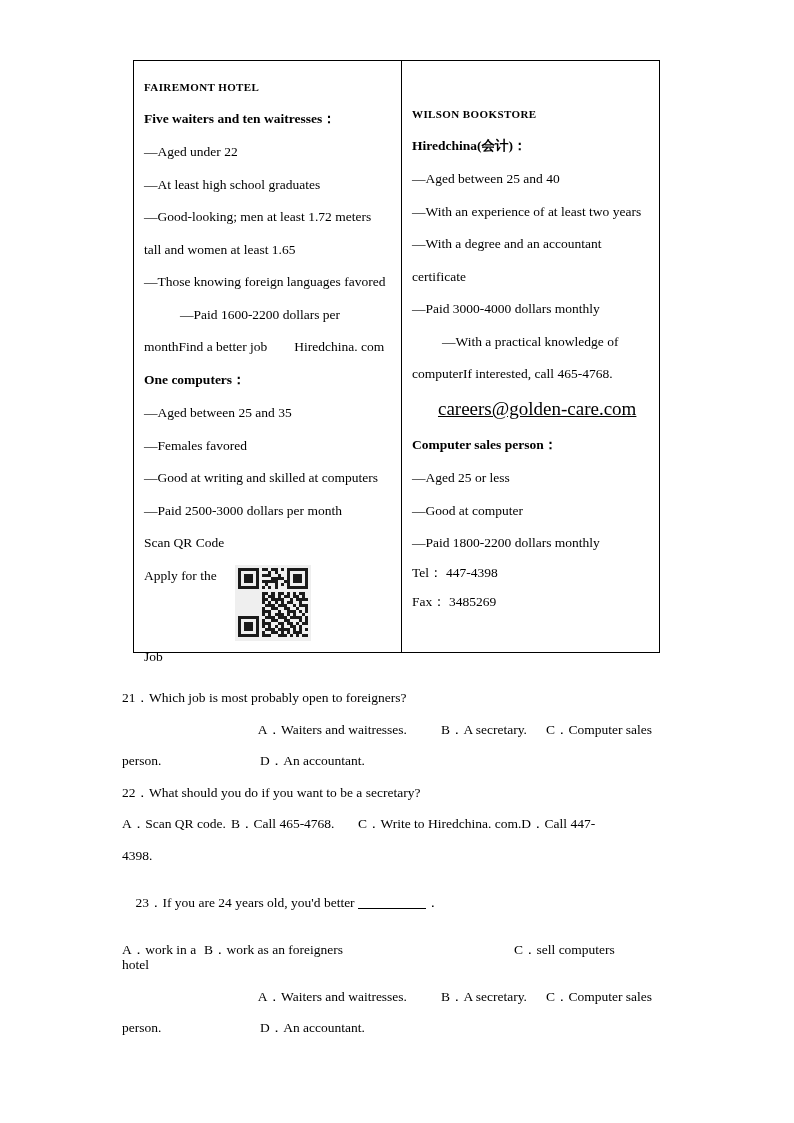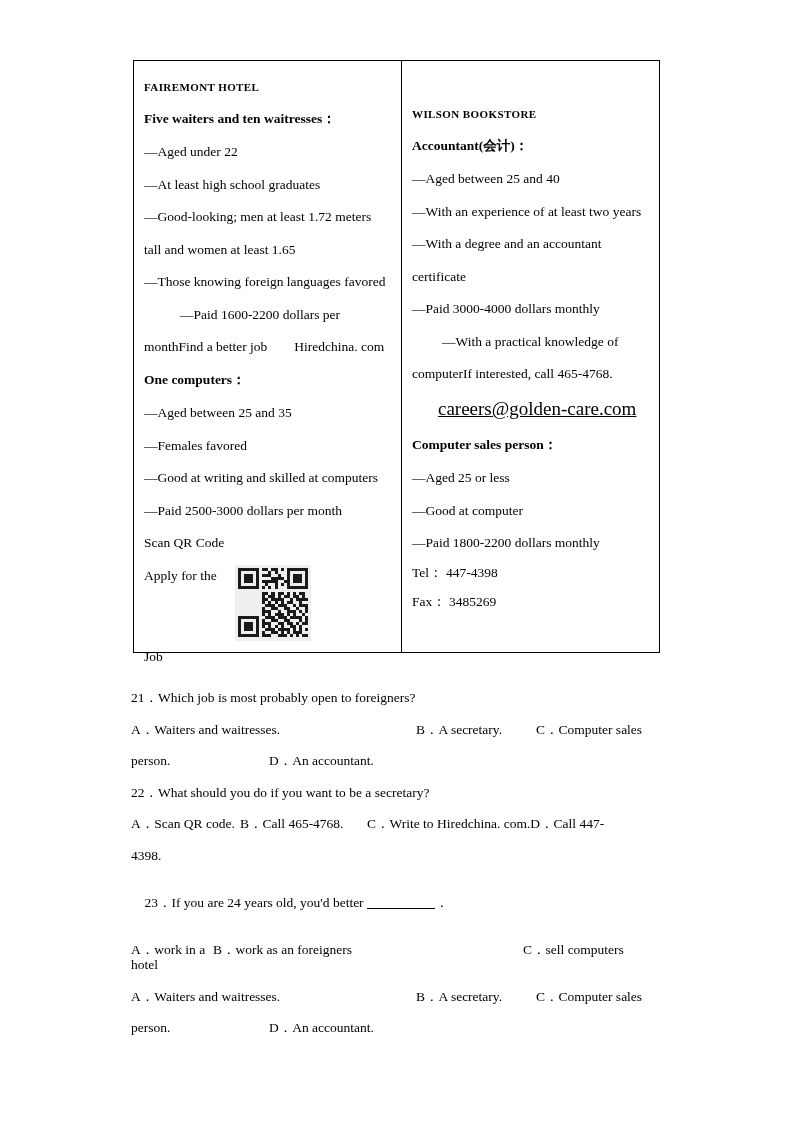--- a/index.html
+++ b/index.html
@@ -91,35 +91,36 @@
     left: 235px;
     top: 564px;
     width: 76px;
     height: 77px;
   }
   .qr-wrap svg { display: block; }
 
   
   .questions {
     position: absolute;
-    left: 131px;
+    left: 122px;
     top: 690px;
     width: 530px;
     font-size: 13.5px;
     line-height: 1.15;
   }
   .q-stem {
     margin: 0;
     padding-top: 16px;
     white-space: pre-wrap;
   }
   .q-stem:first-child { padding-top: 0; }
   .q-opts-cols {
     display: flex;
     padding-top: 16px;
+    text-align: right;
   }
   .blank {
     display: inline-block;
     width: 68px;
     border-bottom: 1px solid #000;
     vertical-align: -2px;
   }
   .oc-a { width: 285px; flex: 0 0 auto; }
   .oc-b { width: 120px; flex: 0 0 auto; }
   .oc-c { flex: 1 1 auto; }
@@ -167,21 +168,21 @@
     <div class="ad-line">—Good at writing and skilled at computers</div>
     <div class="ad-line">—Paid 2500-3000 dollars per month</div>
     <div class="ad-line">Scan QR Code</div>
     <div class="ad-line">Apply for the</div>
     <div class="ad-line" style="padding-top:66px;">Job</div>
   </div>
 
   <div class="ad-col ad-col-right">
     <div class="ad-title ad-title-right">WILSON BOOKSTORE</div>
 
-    <div class="ad-subtitle">Accountant(会计)：</div>
+    <div class="ad-subtitle">Hiredchina(会计)：</div>
 
     <div class="ad-line">—Aged between 25 and 40</div>
     <div class="ad-line">—With an experience of at least two years</div>
     <div class="ad-line">—With a degree and an accountant</div>
     <div class="ad-line">certificate</div>
     <div class="ad-line">—Paid 3000-4000 dollars monthly</div>
 
     <div class="ad-line indent-sm">—With a practical knowledge of</div>
     <div class="ad-line">computerIf interested, call 465-4768.</div>
 

